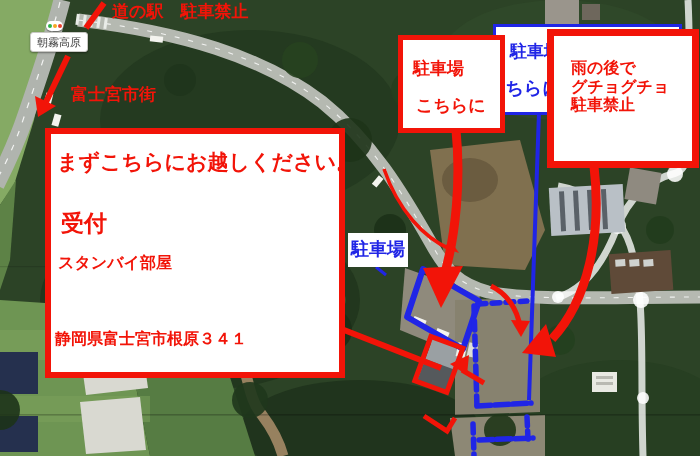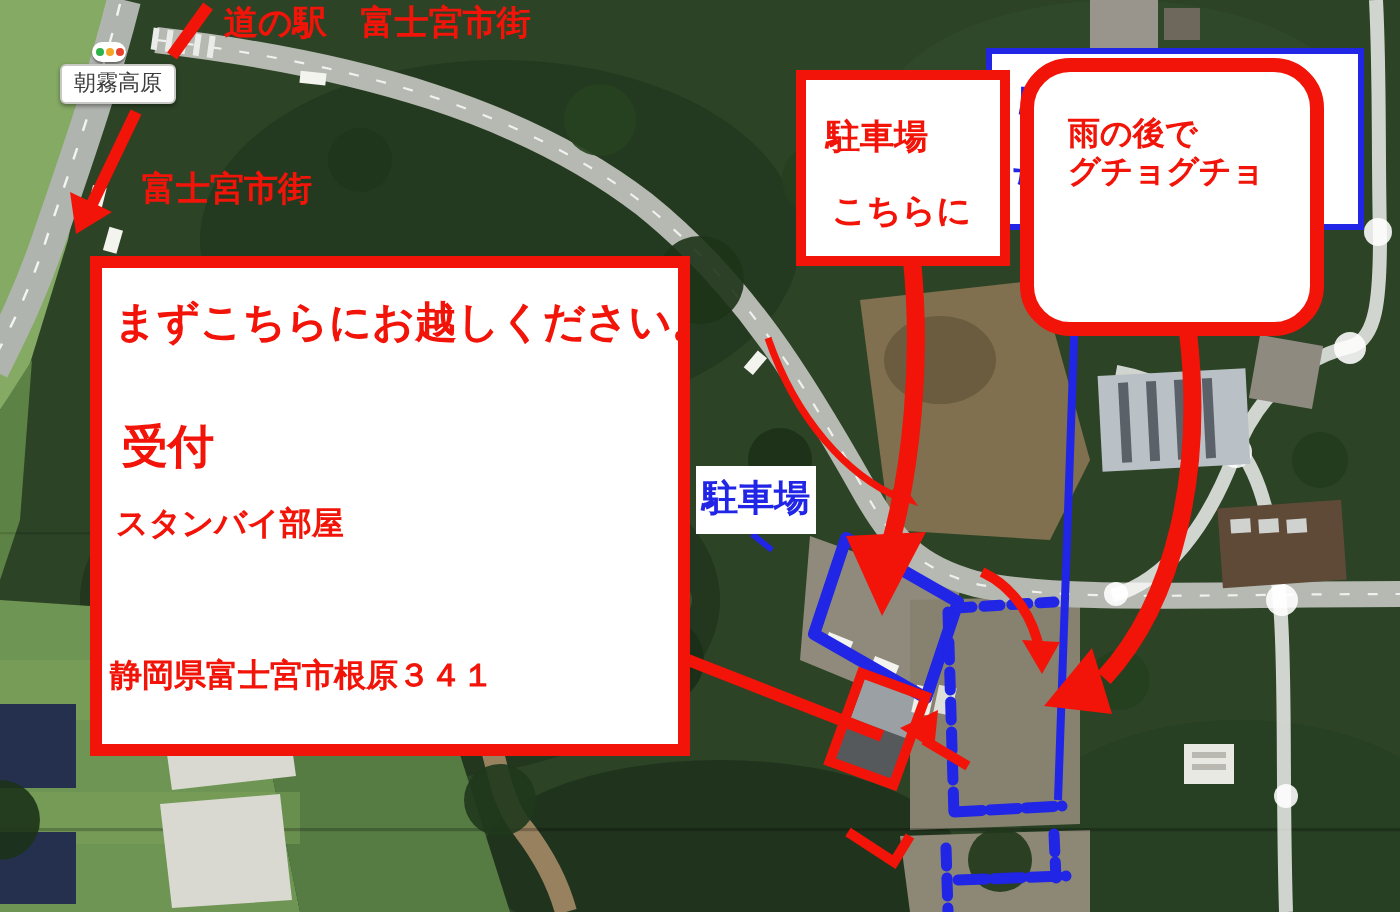--- a/index.html
+++ b/index.html
@@ -219,36 +219,37 @@
     <polyline class="rs" points="424,416 447,431 455,418" stroke-width="5" fill="none"></polyline>
   </svg>
 
   <div class="abs traffic" style="left:46px;top:21px;width:17px;height:10px;">
     <i class="dot-g"></i>
       <i class="dot-y"></i>
       <i class="dot-r"></i>
   </div>
   <div class="abs maplabel" style="left:30px;top:32px;width:58px;height:20px;">朝霧高原</div>
 
-  <div class="abs rtxt" style="left:112px;top:3px;font-size:17px;">道の駅　富士宮市街</div>
+  <div class="abs rtxt" style="left:112px;top:3px;font-size:17px;">道の駅　駐車禁止</div>
   <div class="abs rtxt" style="left:71px;top:86px;font-size:17px;text-align:center;">富士宮市街</div>
 
   <div class="abs whitebox" style="left:348px;top:233px;width:60px;height:34px;">
     <div class="abs btxt" style="left:3px;top:7px;font-size:18px;">駐車場</div>
   </div>
 
   <div class="abs whitebox redborder" style="left:398px;top:35px;width:107px;height:98px;border-width:5px;">
     <div class="abs rtxt" style="left:10px;top:20px;font-size:17px;">駐車場</div>
     <div class="abs rtxt" style="left:13px;top:57px;font-size:17px;">こちらに</div>
   </div>
 
-  <div class="abs whitebox redborder" style="left:510px;top:29px;width:152px;height:139px;border-width:7px;border-radius:25px;">
+  <div class="abs whitebox redborder" style="left:547px;top:29px;width:152px;height:139px;border-width:7px;">
     <div class="abs rtxt" style="left:17px;top:23px;font-size:16px;line-height:18.5px;white-space:normal;">
       <div>雨の後で</div>
       <div>グチョグチョ</div>
+      <div>駐車禁止</div>
     </div>
   </div>
 
   <div class="abs whitebox redborder" style="left:45px;top:128px;width:300px;height:250px;border-width:6px;">
     <div class="abs rtxt" style="left:6px;top:16px;font-size:21px;">まずこちらにお越しください。</div>
     <div class="abs rtxt" style="left:10px;top:77px;font-size:23px;">受付</div>
     <div class="abs rtxt" style="left:7px;top:120px;font-size:16px;">スタンバイ部屋</div>
     <div class="abs rtxt" style="left:4px;top:196px;font-size:16px;">静岡県富士宮市根原３４１</div>
   </div>
 

